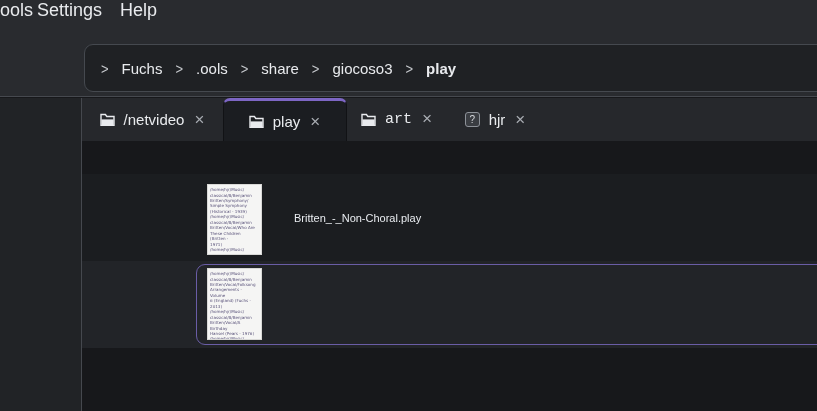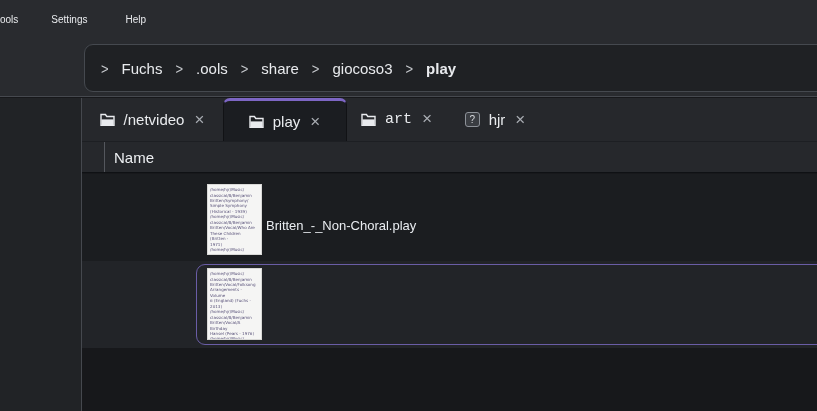--- a/index.html
+++ b/index.html
@@ -5,25 +5,25 @@
   * { margin:0; padding:0; box-sizing:border-box; }
   html,body { width:817px; height:411px; overflow:hidden; background:#17181b;
     font-family:"Liberation Sans","DejaVu Sans",sans-serif; }
 
   .app { position:relative; width:817px; height:411px; }
 
   
   .topbar { position:absolute; top:0; left:0; width:817px; height:97px;
     background:#292b2f; border-bottom:1px solid #46494f; }
   .menubar { position:absolute; top:0; left:0; height:38px; display:flex;
-    align-items:center; color:#e9ebee; font-size:10px; }
+    color:#e9ebee; font-size:18px; }
   .menu-item { padding:0 2px; cursor:default; }
   .menu-item.m0 { margin-left:-2px; }
-  .menu-item.m1 { margin-left:29px; }
-  .menu-item.m2 { margin-left:34px; }
+  .menu-item.m1 { }
+  .menu-item.m2 { margin-left:14px; }
 
   .breadcrumb { position:absolute; top:44px; left:84px; width:760px; height:48px;
     background:#1f2124; border:1px solid #45494f; border-radius:9px;
     display:flex; align-items:center; padding-left:16px; color:#e8eaed;
     font-size:15px; }
   .crumb-sep { color:#c7cace; font-size:13px; padding:0 7px;
     transform:scaleY(1.15); }
   .crumb-sep.first { padding-left:0; }
   .crumb { padding:0 6px; }
   .crumb.current { font-weight:bold; padding-right:0; }
@@ -76,21 +76,21 @@
 
   .thumb { position:absolute; left:125px; width:55px; background:#f5f5f4;
     border:1px solid #d9d9d7; overflow:hidden; }
   .thumb.th0 { top:10px; height:71px; }
   .thumb.th1 { top:94px; height:72px; }
   .thumb-text { color:#59527a; font-size:6px; line-height:8px;
     white-space:pre-line; padding:3px 0 0 3px; width:70px;
     transform:scale(0.68); transform-origin:top left;
     font-family:"DejaVu Sans",sans-serif; }
 
-  .file-label { position:absolute; left:184px; color:#e9ecf0; font-size:13px;margin-top:6px; }
+  .file-label { position:absolute; left:212px; color:#e9ecf0; font-size:11px; }
   .fl0 { top:38px; }
   .fl1 { top:124px; }
 </style>
 </head>
 <body>
 
 <div class="app">
 
   <div class="topbar">
     <div class="menubar">
@@ -152,24 +152,20 @@
           <span class="tab-close">×</span>
         </div>
 
         <div class="tab t3">
           <span class="unknown-icon">?</span>
           <span>hjr</span>
           <span class="tab-close">×</span>
         </div>
       </div>
 
-      <div class="list-header">
-        <div class="expander-col"></div>
-        <div class="name-col">Name</div>
-      </div>
 
       <div class="list-body">
         <div class="tree-line tl-v"></div>
         <div class="tree-line tl-h1"></div>
         <div class="tree-line tl-h2"></div>
 
         <div class="row r0"></div>
         <div class="row r1">
           <div class="sel-rect"></div>
         </div>

